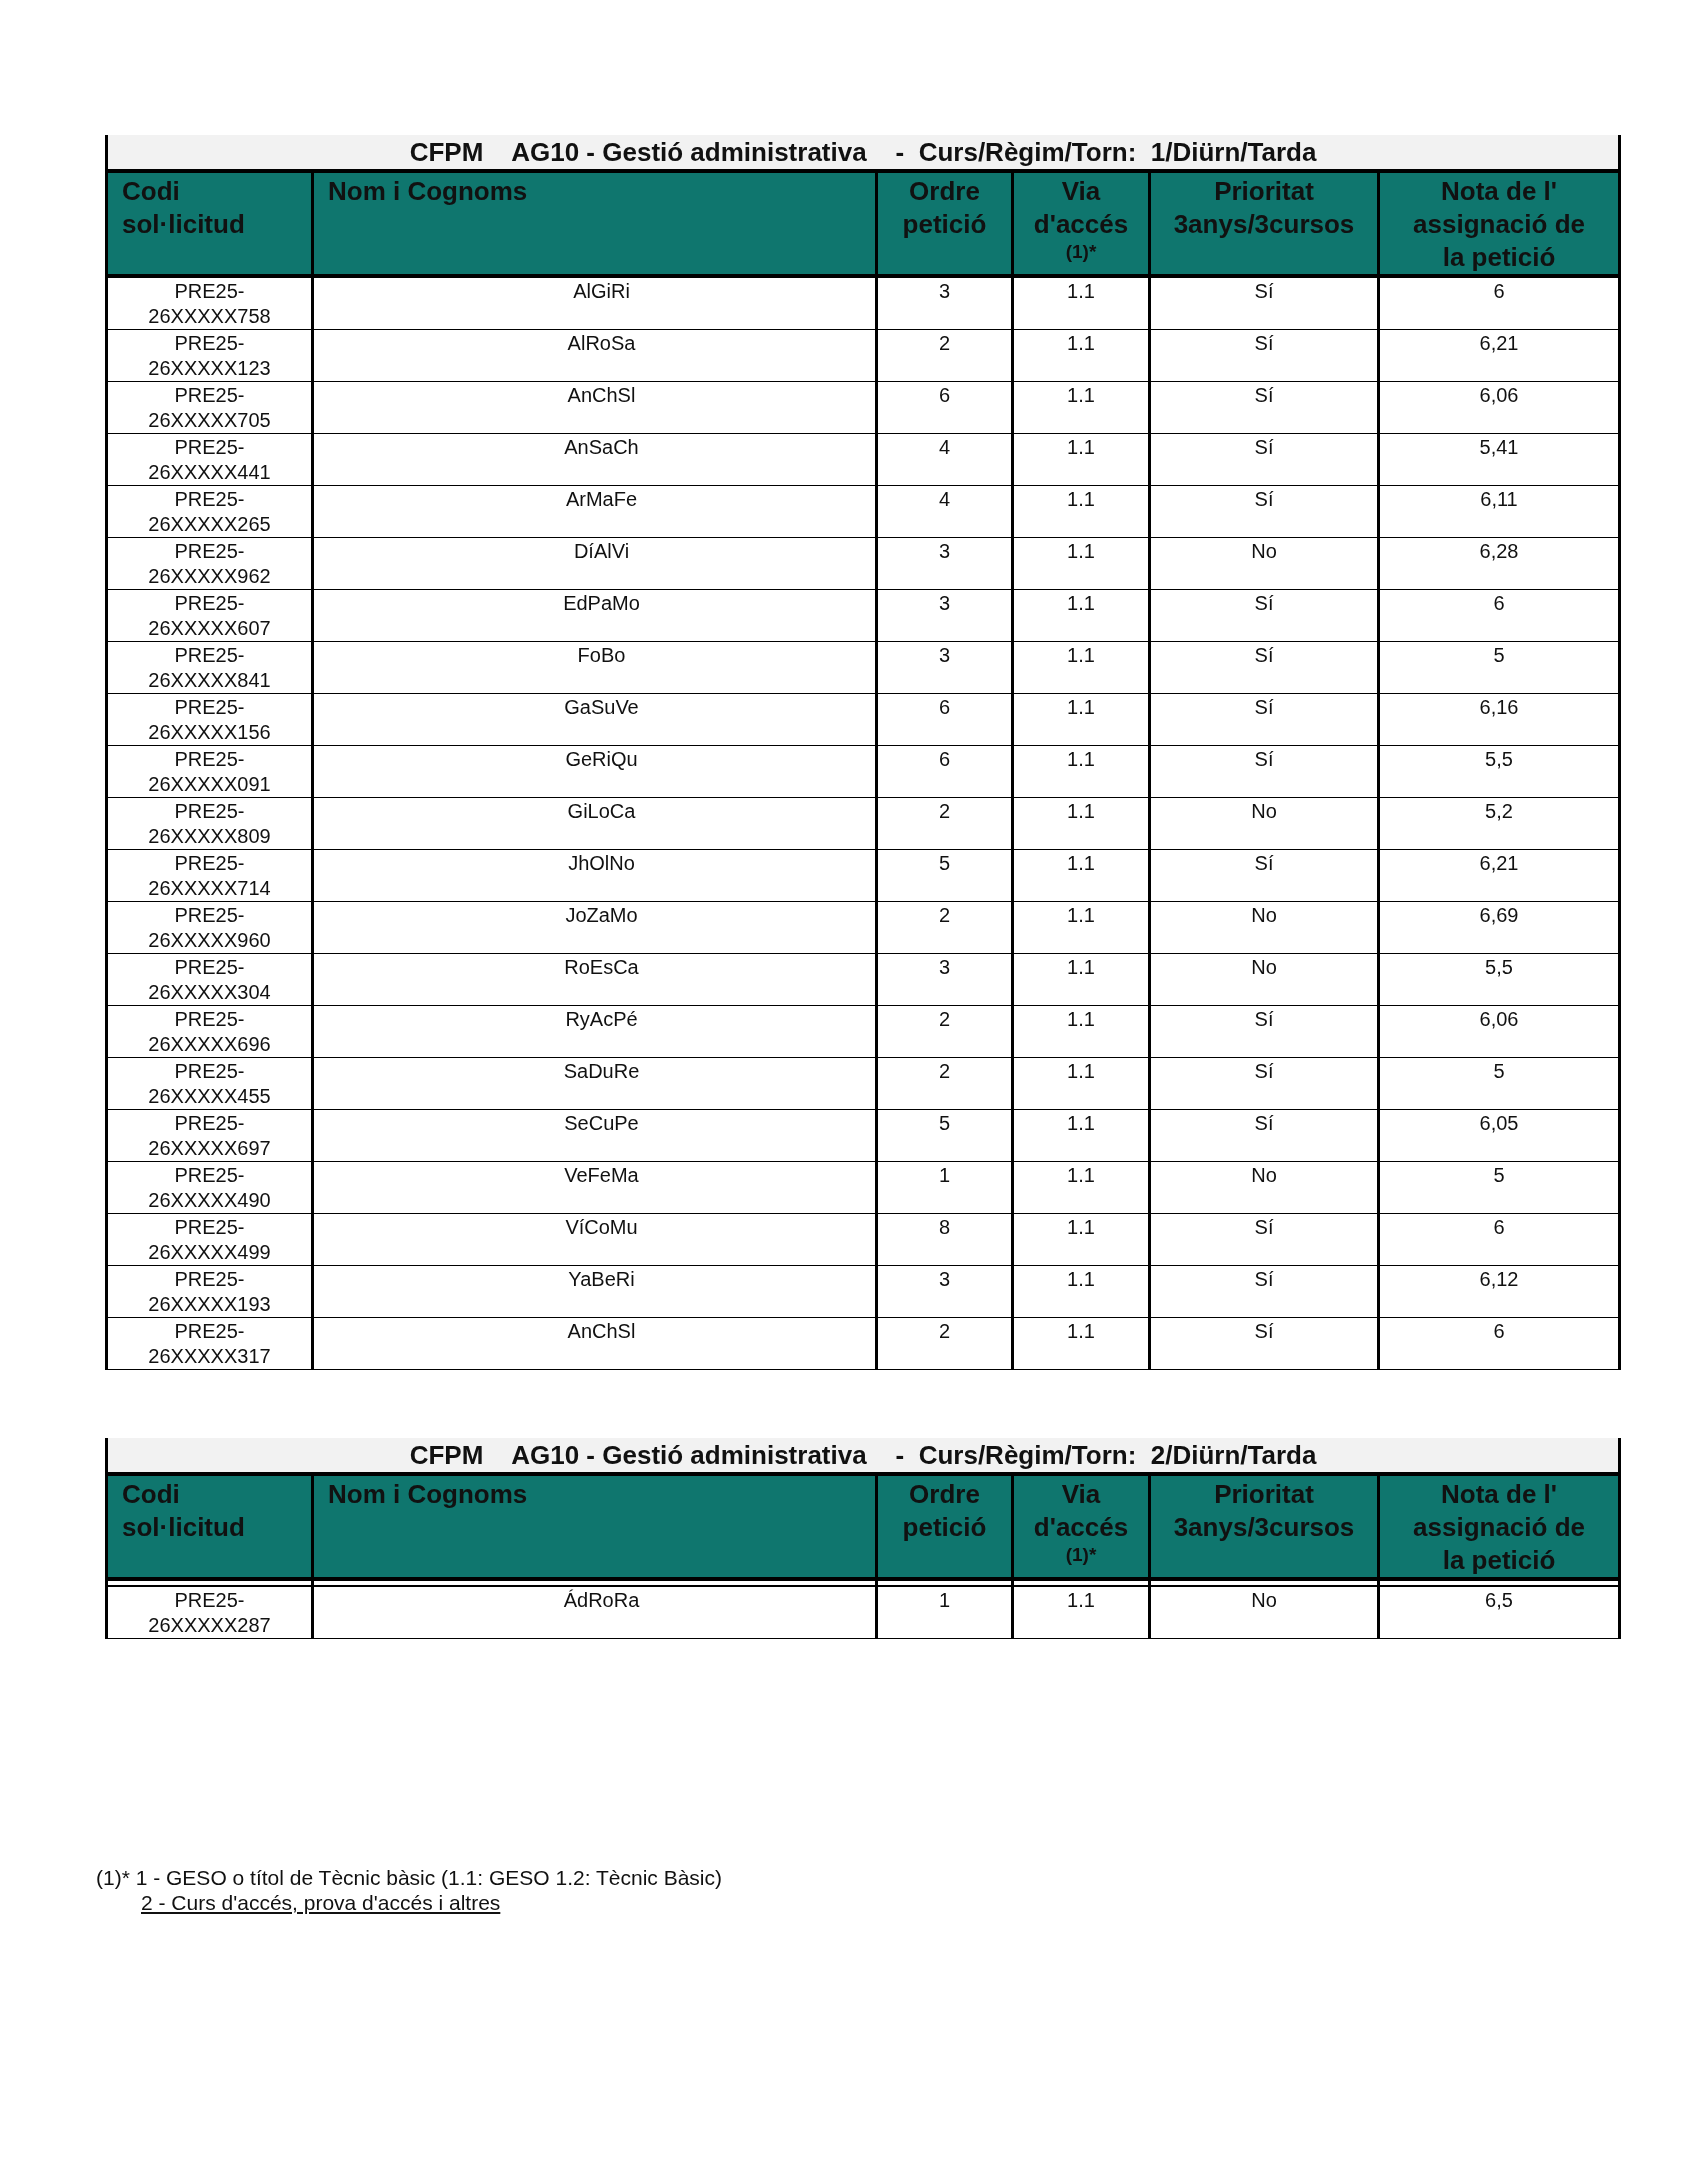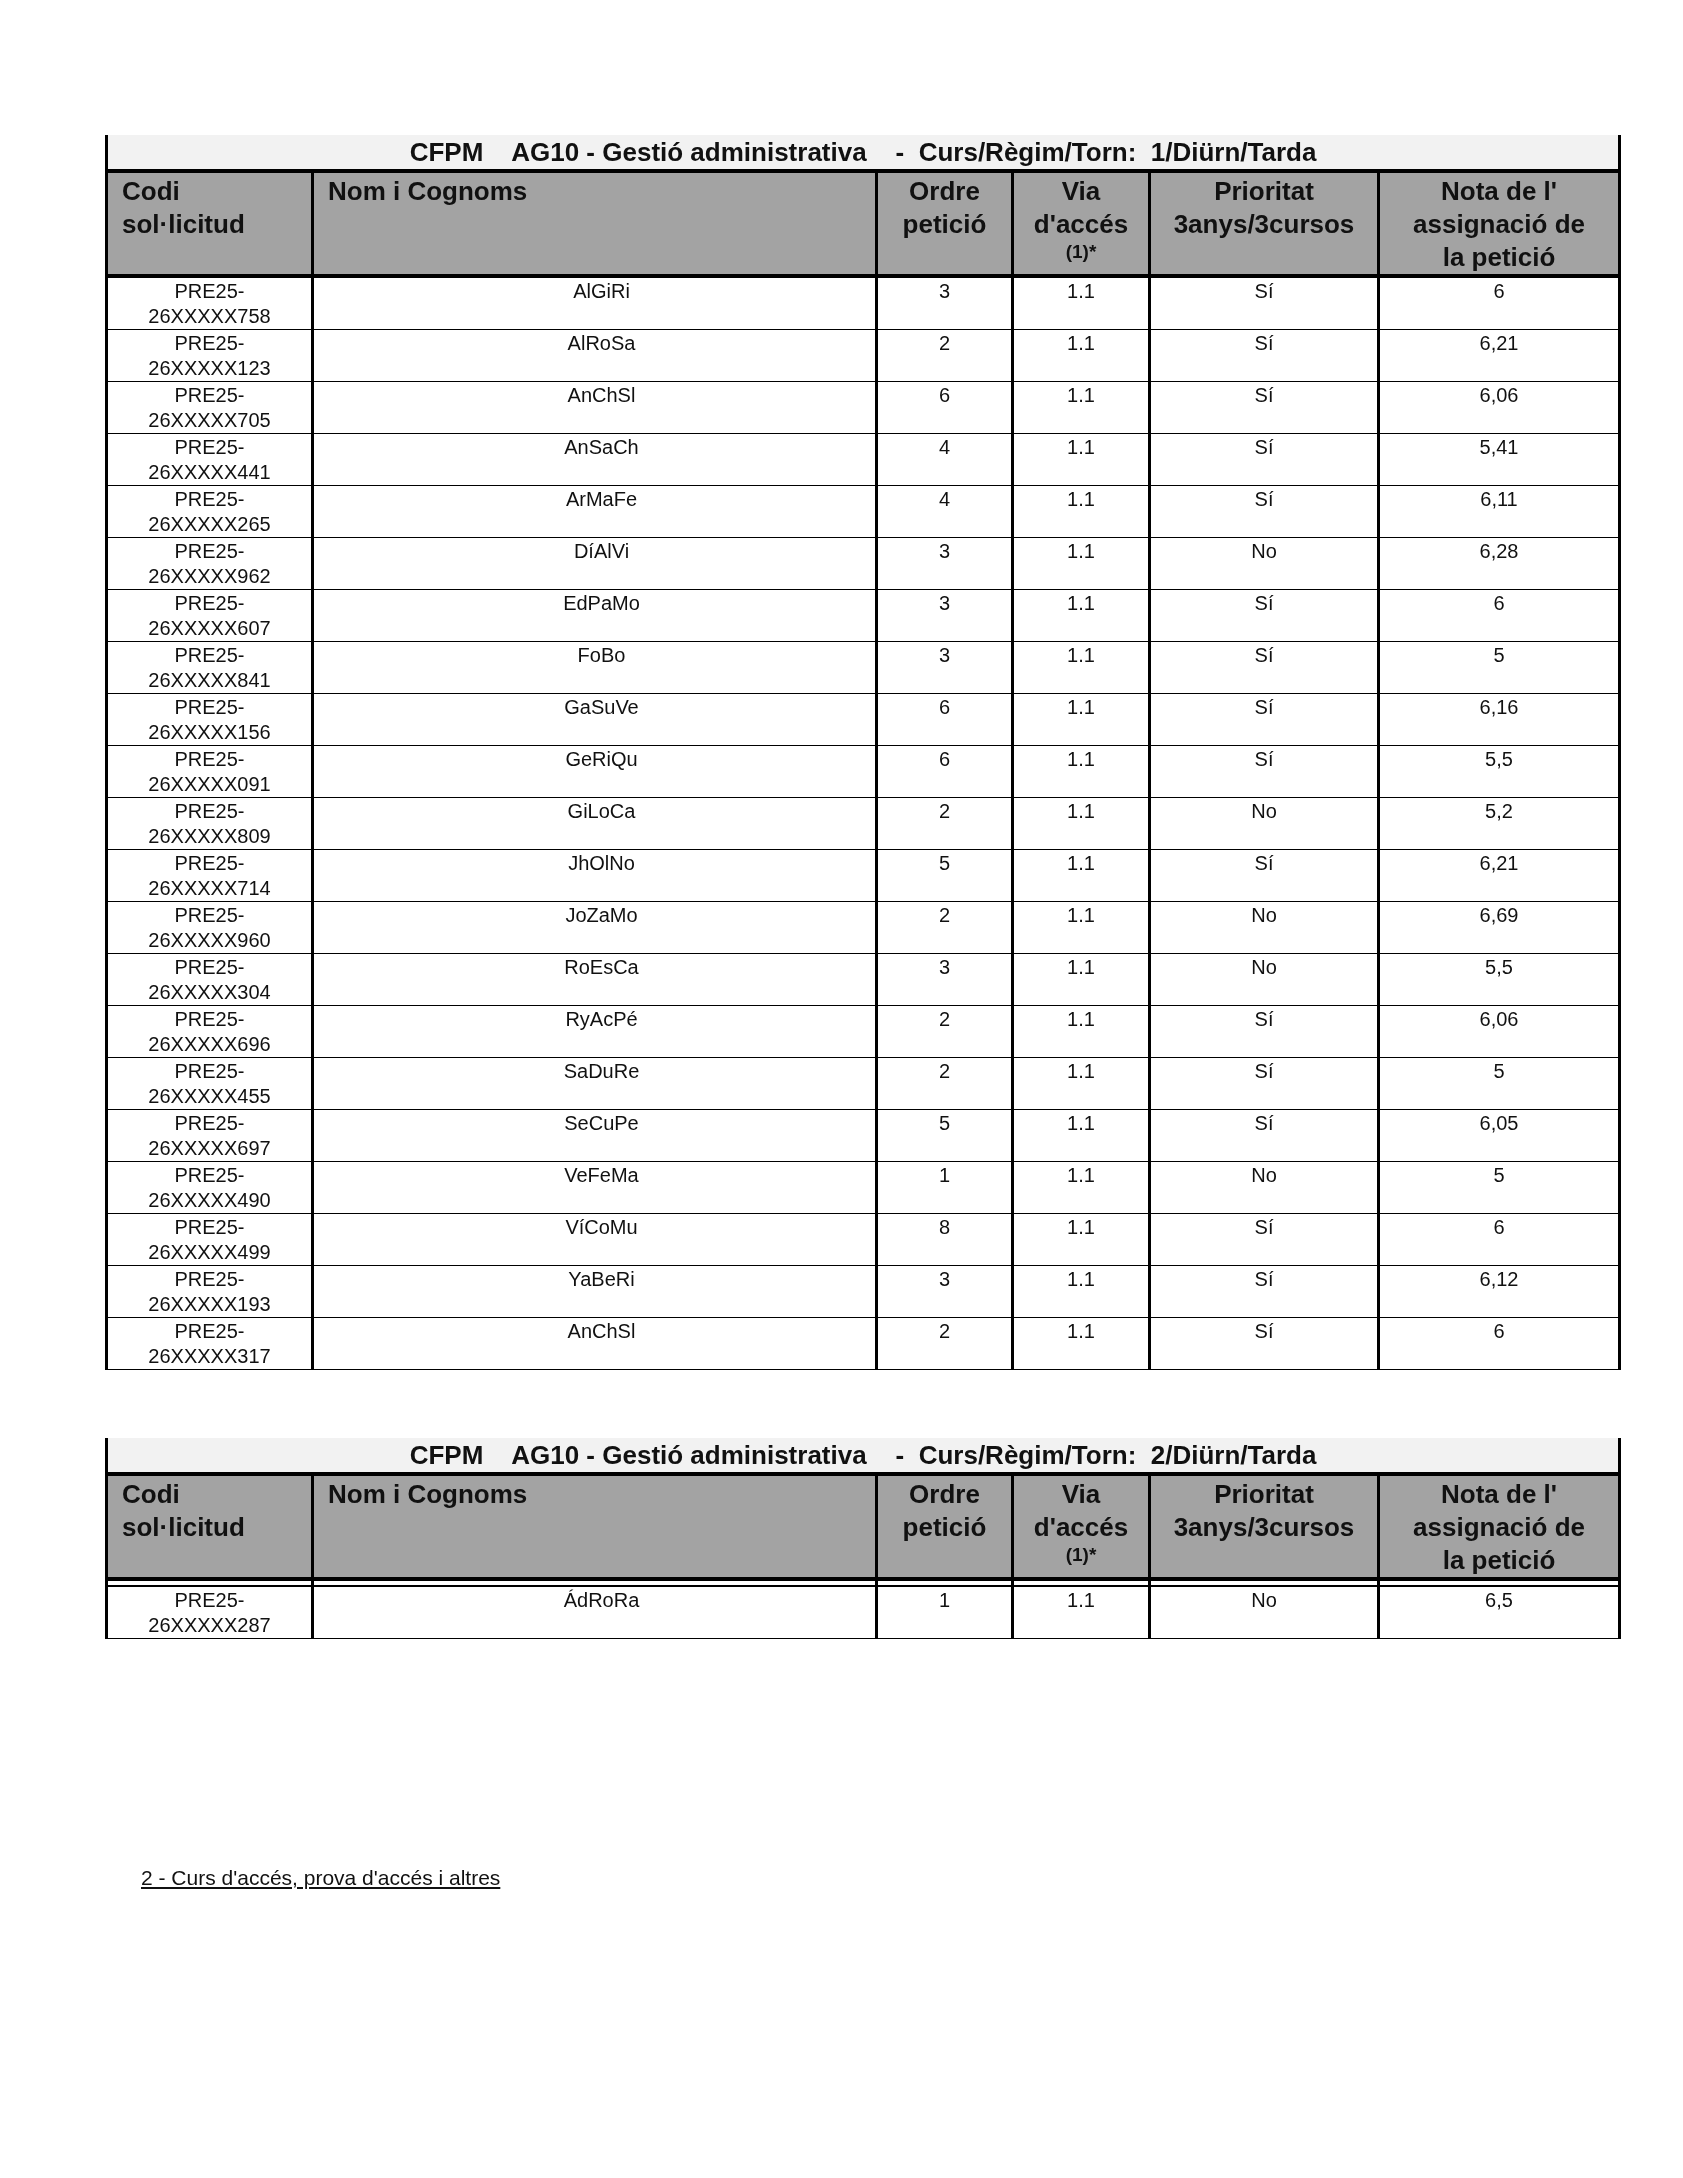--- a/index.html
+++ b/index.html
@@ -5,21 +5,21 @@
   html, body { margin: 0; padding: 0; background: #ffffff; }
   body { width: 1683px; height: 2178px; position: relative; font-family: "Liberation Sans", sans-serif; color: #111; }
   .tbl { position: absolute; left: 105px; width: 1512px; border-collapse: collapse; table-layout: fixed; }
   .tbl td, .tbl th { padding: 0; vertical-align: top; }
   .title-row td {
     height: 34px; background: #f2f2f2; text-align: center; font-weight: bold; font-size: 26px;
     border-left: 3px solid #000; border-right: 3px solid #000; border-bottom: 4px solid #000;
     line-height: 34px; white-space: pre;
   }
   .hdr th {
-    background: #a3a3a3; font-weight: bold; font-size: 26px; line-height: 33px;
+    background: #0f766e; font-weight: bold; font-size: 26px; line-height: 33px;
     border-left: 3px solid #000; border-right: 3px solid #000; border-bottom: 4px solid #000;
     height: 95px; text-align: center; padding-top: 2px; margin-top: 20px;
   }
   .hdr th.left { text-align: left; padding-left: 14px; }
   .hdr .sup { font-size: 19px; display: block; line-height: 22px; }
   .row td {
     height: 50px; font-size: 20px; line-height: 25px; text-align: center;
     border-left: 3px solid #000; border-right: 3px solid #000; border-bottom: 1.5px solid #000;
     padding-top: 1px;
   }
@@ -329,15 +329,16 @@
         <td class="name">ÁdRoRa</td>
         <td>1</td>
         <td>1.1</td>
         <td>No</td>
         <td>6,5</td>
       </tr>
     </tbody>
 </table>
 
 <div class="footnote">
+  <div class="line"><span>(1)*</span> <span>1 - GESO o títol de Tècnic bàsic (1.1: GESO 1.2: Tècnic Bàsic)</span></div>
   <div class="line indent">2 - Curs d'accés, prova d'accés i altres</div>
 </div>
 
 
 </body></html>

